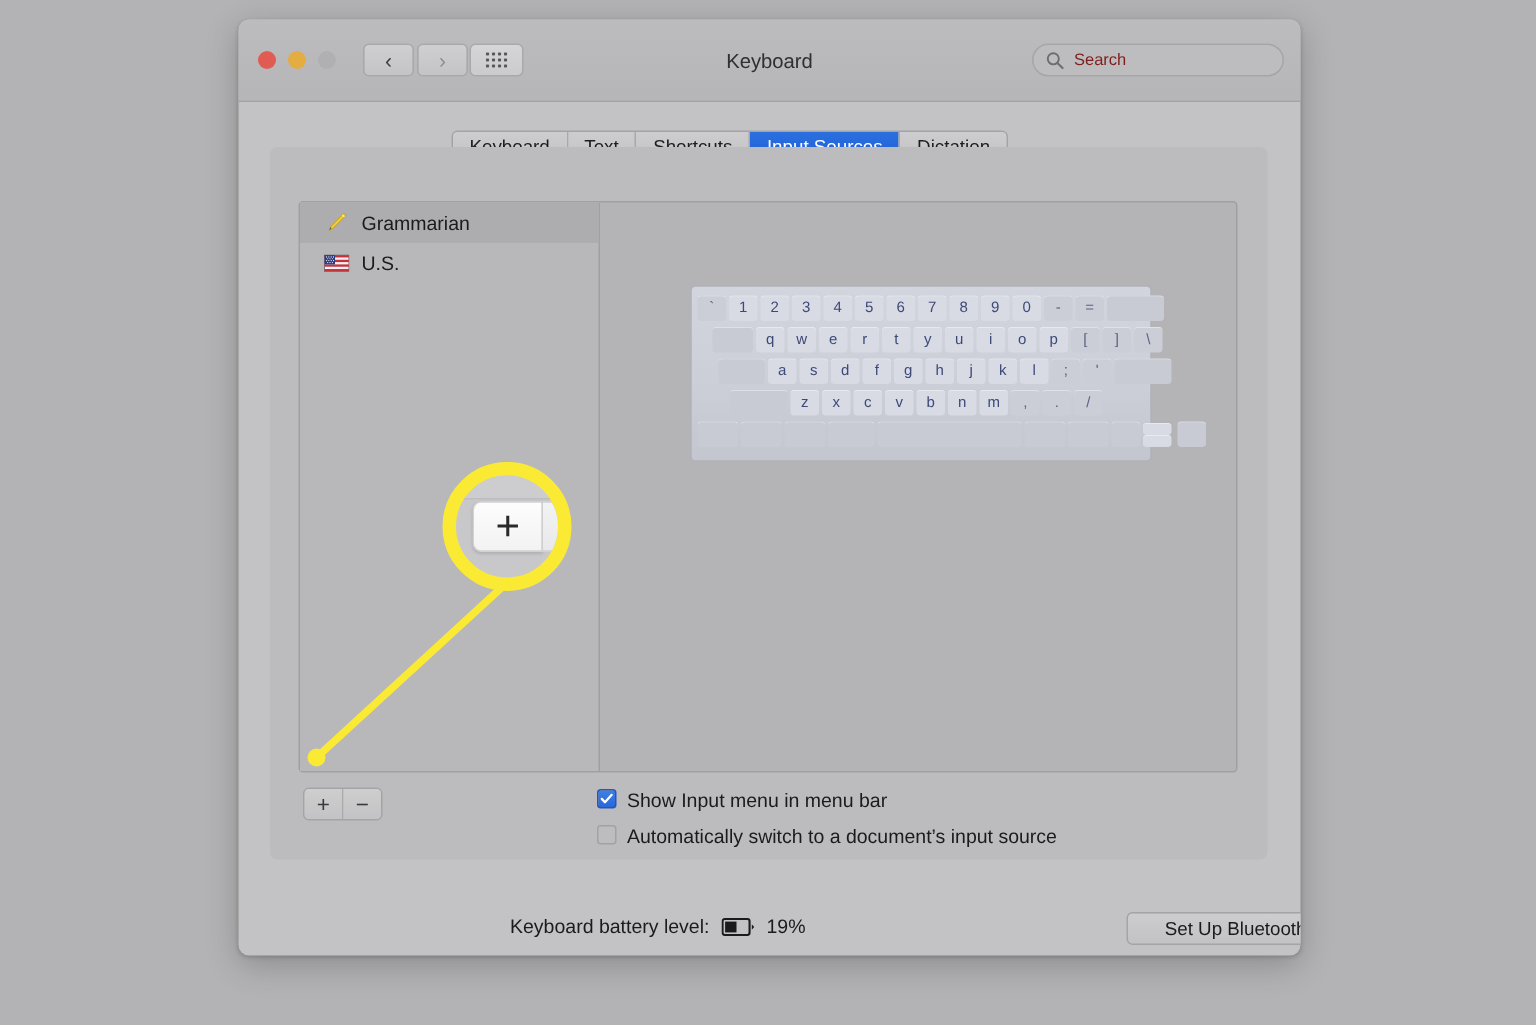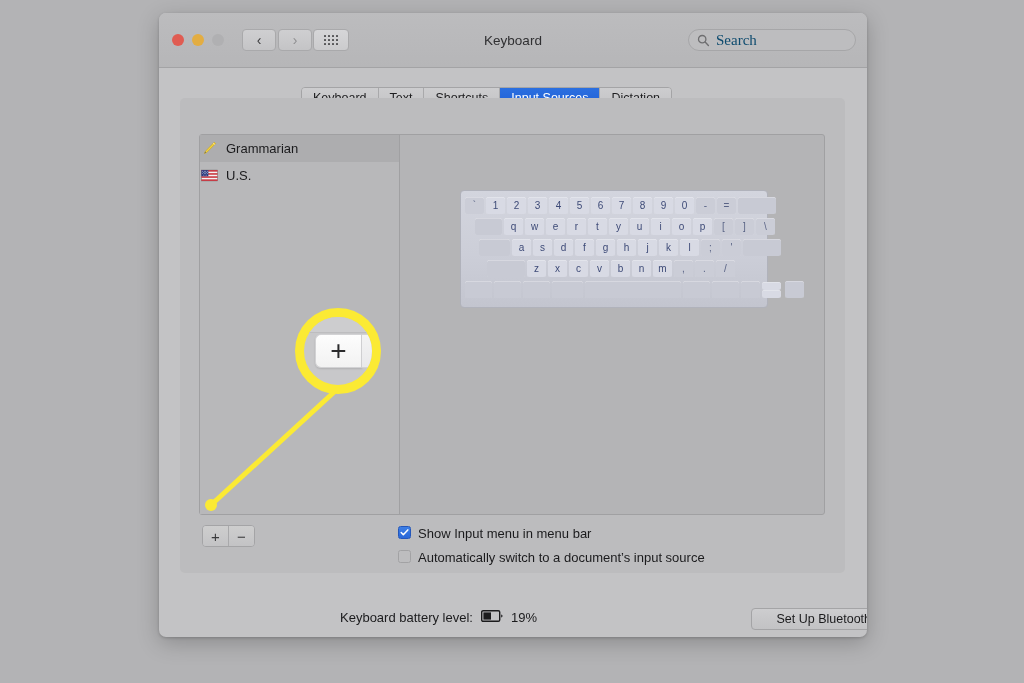--- a/index.html
+++ b/index.html
@@ -124,23 +124,22 @@
     top: 4px;
     width: 13px;
     height: 13px;
   }
   #search-placeholder {
     position: absolute;
     left: 27px;
     top: 0;
     height: 20px;
     line-height: 20px;
-    font-size: 15px;
-    color: #0c4a6e;
-    font-family: Liberation Serif, serif;
+    font-size: 11px;
+    color: #7f1d1d;
   }
 
   
   #tabbar {
     position: absolute;
     left: 142px;
     top: 74px;
     height: 22px;
     display: flex;
     border: 1px solid #a4a4a6;
@@ -192,21 +191,21 @@
     width: 200px;
     height: 100%;
     border-right: 1px solid #a0a0a2;
     box-sizing: border-box;
     background: #b8b8ba;
   }
   .source-row {
     height: 27px;
     display: flex;
     align-items: center;
-    padding-left: 1px;
+    padding-left: 16px;
     font-size: 13px;
     color: #1b1b1d;
     text-align: center;
   }
   .source-row.selected {
     background: #adadaf;
   }
   .source-icon {
     width: 17px;
     height: 17px;
@@ -329,21 +328,21 @@
   .checkmark {
     width: 9px; height: 9px; display:block;
   }
 
   
   #battery-row {
     position: absolute;
     left: 181px;
     top: 597px;
     display: flex;
-    align-items: flex-start;
+    align-items: center;
     font-size: 13px;
     color: #1b1b1d;
   }
   #battery-icon {
     width: 23px;
     height: 12px;
     margin: 0 7px 0 8px;
     position: relative;
   }
   #setup-bt-button {

